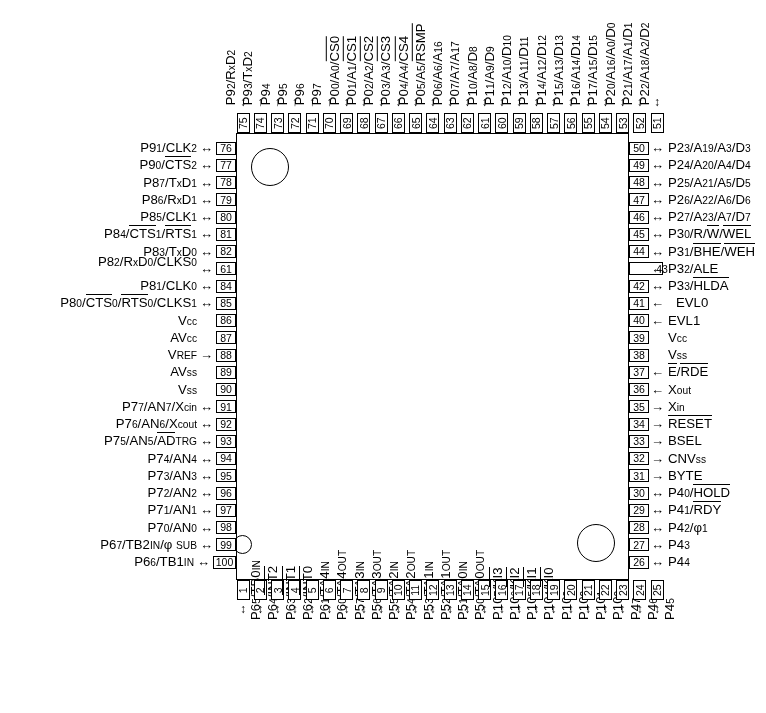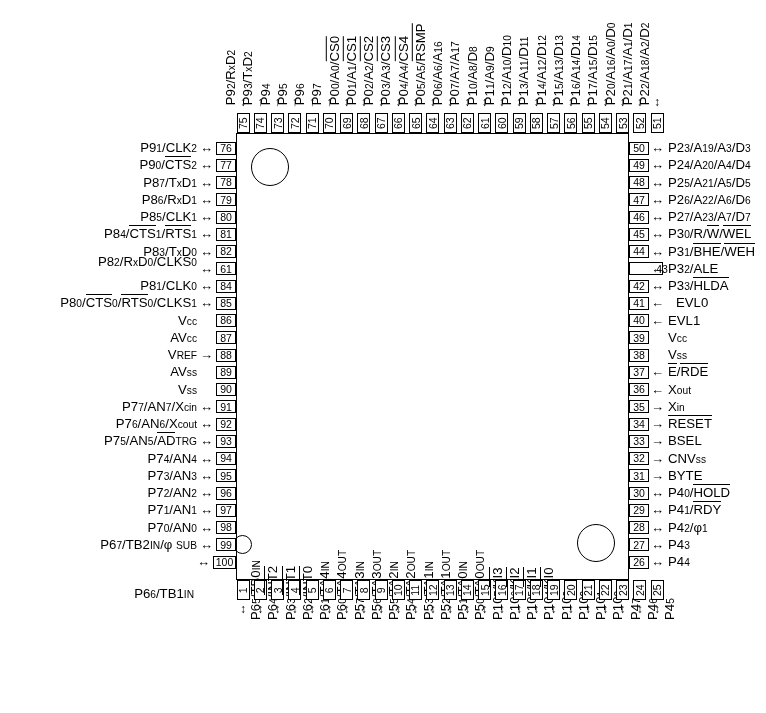--- a/index.html
+++ b/index.html
@@ -193,21 +193,21 @@
       <div class="arrow" style="left: 199px; top: 503.25px; width: 15px;">↔</div>
       <div class="sig left" style="right: 569px; top: 503.25px;">P7<span class="sb">1</span>/AN<span class="sb">1</span></div>
       <div class="pinbox side" style="left: 216px; top: 521px;">98</div>
       <div class="arrow" style="left: 199px; top: 520.5px; width: 15px;">↔</div>
       <div class="sig left" style="right: 569px; top: 520.5px;">P7<span class="sb">0</span>/AN<span class="sb">0</span></div>
       <div class="pinbox side" style="left: 216px; top: 538.25px;">99</div>
       <div class="arrow" style="left: 199px; top: 537.75px; width: 15px;">↔</div>
       <div class="sig left" style="right: 569px; top: 537.75px;">P6<span class="sb">7</span>/TB2<span class="sb">IN</span>/φ <span class="sb">SUB</span></div>
       <div class="pinbox side wide" style="left: 213px; top: 555.5px;">100</div>
       <div class="arrow" style="left: 196px; top: 555px; width: 15px;">↔</div>
-      <div class="sig left" style="right: 572px; top: 555px; margin-top: 32px;">P6<span class="sb">6</span>/TB1<span class="sb">IN</span></div>
+      <div class="sig left" style="right: 572px; top: 555px;">P6<span class="sb">6</span>/TB1<span class="sb">IN</span></div>
     </div>
   <div id="pins-right">
       <div class="pinbox side" style="left: 629px; top: 141.5px;">50</div>
       <div class="arrow" style="left: 650px; top: 141px; width: 15px;">↔</div>
       <div class="sig right" style="left: 668px; top: 141px;">P2<span class="sb">3</span>/A<span class="sb">19</span>/A<span class="sb">3</span>/D<span class="sb">3</span></div>
       <div class="pinbox side" style="left: 629px; top: 158.75px;">49</div>
       <div class="arrow" style="left: 650px; top: 158.25px; width: 15px;">↔</div>
       <div class="sig right" style="left: 668px; top: 158.25px;">P2<span class="sb">4</span>/A<span class="sb">20</span>/A<span class="sb">4</span>/D<span class="sb">4</span></div>
       <div class="pinbox side" style="left: 629px; top: 176px;">48</div>
       <div class="arrow" style="left: 650px; top: 175.5px; width: 15px;">↔</div>

